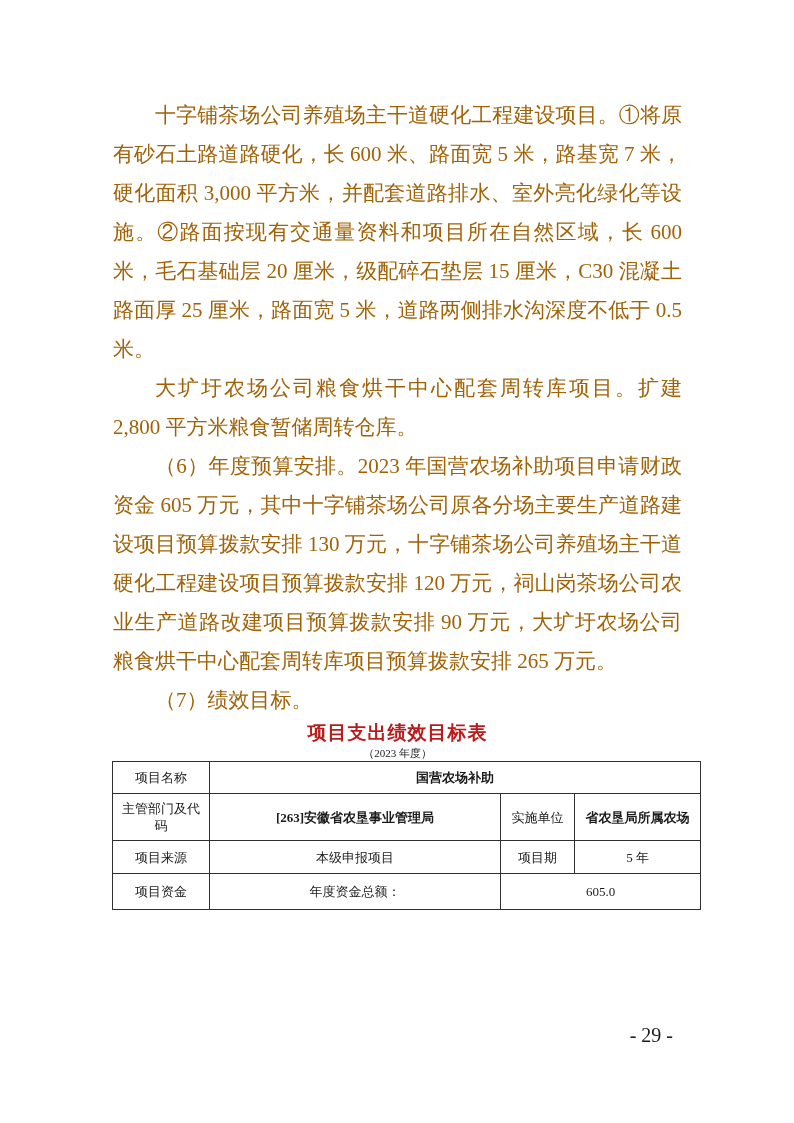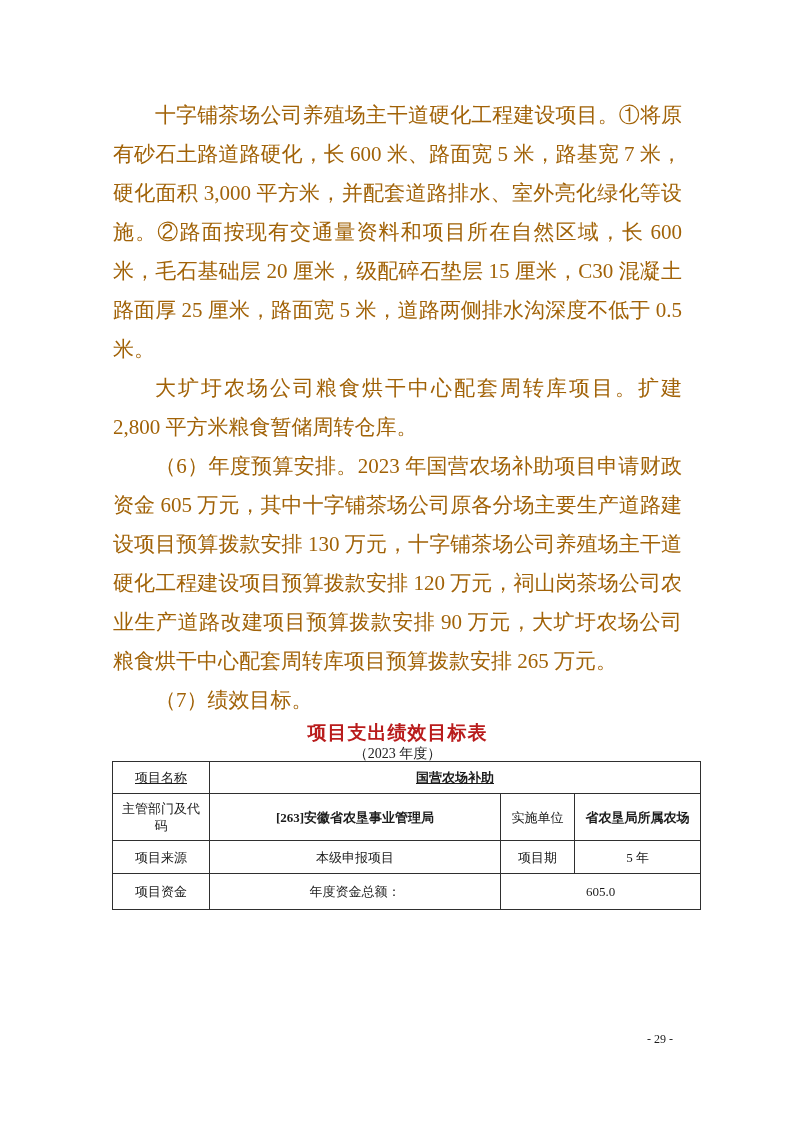--- a/index.html
+++ b/index.html
@@ -30,21 +30,21 @@
     font-family: "Liberation Sans", "DejaVu Sans", sans-serif;
     font-weight: 700;
     font-size: 19px;
     line-height: 26px;
     text-align: center;
     letter-spacing: 1px;
     color: #b91c1c;
   }
   .tbl-subtitle {
     font-family: "Liberation Serif", "DejaVu Serif", serif;
-    font-size: 14px;
+    font-size: 11px;
     line-height: 15px;
     text-align: center;
     color: #222;
   }
   table.goal-table {
     border-collapse: collapse;
     table-layout: fixed;
     width: 588px;
     margin-left: -1px;
     margin-top: 0px;
@@ -52,34 +52,34 @@
     font-size: 13px;
     color: #1b1b1b;
   }
   table.goal-table td {
     border: 1px solid #2f2f2f;
     text-align: center;
     vertical-align: middle;
     padding: 2px 4px;
     line-height: 17px;
   }
-  tr.r1 td { height: 27px; text-decoration: underline; }
+  tr.r1 td { height: 27px; }
   tr.r2 td { height: 42px; }
   tr.r3 td { height: 28px; }
   tr.r4 td { height: 31px; margin-left: 39px; }
   td.cell-dept { padding: 2px 14px; }      
   td.vb { font-weight: 600; margin-top: 40px; }
   td.left-cell { text-align: left; padding-left: 12px; }
   td.right-cell { text-align: right; padding-right: 6px; }
   .footer {
     position: absolute;
     right: 121px;
     bottom: 76px;
     font-family: "Liberation Serif", "DejaVu Serif", serif;
-    font-size: 12px;
+    font-size: 20px;
     color: #1c1c1c;
   }
 </style>
 </head>
 <body>
 
 <div class="page">
   <div class="content">
 
     <p class="body-para">十字铺茶场公司养殖场主干道硬化工程建设项目。①将原有砂石土路道路硬化，长 600 米、路面宽 5 米，路基宽 7 米，硬化面积 3,000 平方米，并配套道路排水、室外亮化绿化等设施。②路面按现有交通量资料和项目所在自然区域，长 600 米，毛石基础层 20 厘米，级配碎石垫层 15 厘米，C30 混凝土路面厚 25 厘米，路面宽 5 米，道路两侧排水沟深度不低于 0.5 米。</p>

